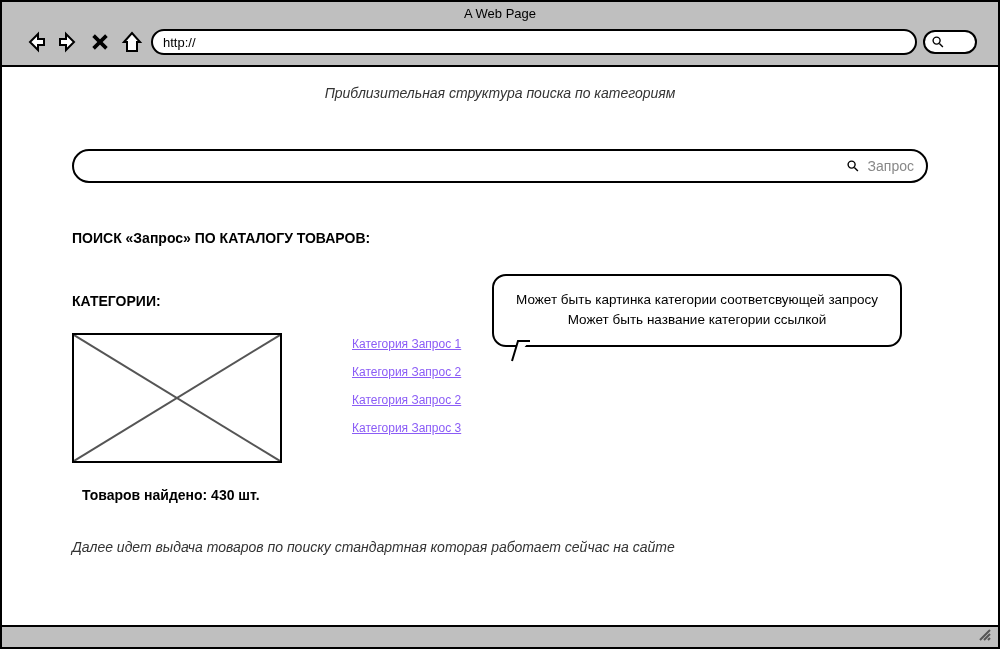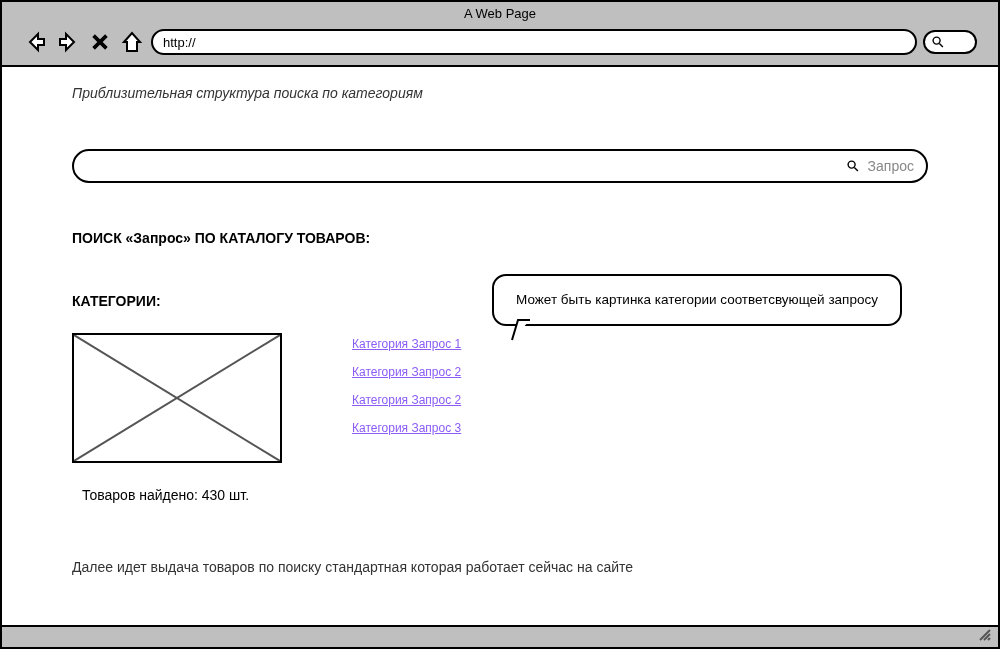--- a/index.html
+++ b/index.html
@@ -66,20 +66,21 @@
   height: 22px;
   display: flex; justify-content: flex-end; align-items: center;
   padding-right: 6px;
 }
 .resize-grip svg { stroke: #555; stroke-width: 2; }
 .desc-text {
   font-style: italic;
   font-size: 14px;
   color: #333;
   margin-bottom: 48px;
+  text-align: center;
 }
 .search-field {
   border: 2px solid #000;
   border-radius: 18px;
   height: 34px;
   display: flex; align-items: center;
   padding: 0 12px;
   gap: 8px;
   margin-bottom: 40px;
   justify-content: flex-end;
@@ -116,29 +117,30 @@
   padding-top: 4px;
 }
 .link-list a {
   color: #8b5cf6;
   text-decoration: underline;
   font-size: 12px;
   cursor: pointer;
   margin-left: 40px;
 }
 .found-text {
-  font-weight: normal;
+  font-weight: bold;
   font-size: 14px;
   margin-top: 24px;
   margin-left: 10px;
 }
 .footer-note {
+  font-style: italic;
   font-size: 14px;
   color: #333;
-  margin-top: 56px;
+  margin-top: 36px;
 }
 .speech-bubble {
   position: absolute;
   left: 490px;
   top: 207px;
   width: 410px;
 }
 .bubble-body {
   border: 2px solid #000;
   border-radius: 14px;
@@ -223,20 +225,21 @@
             <a>Категория Запрос 3</a>
           </div>
         </div>
         <div class="found-text">Товаров найдено: 430 шт.</div>
       </div>
     </div>
 
     <div class="speech-bubble">
       <div class="bubble-body">
         <div>Может быть картинка категории соответсвующей запросу</div>
+        <div>Может быть название категории ссылкой</div>
       </div>
       <div class="bubble-tail">
         <svg width="26" height="24" viewBox="0 0 26 24">
             <path d="M2 22 L8 2 L20 2"></path>
           </svg>
       </div>
     </div>
 
     <div class="footer-note">Далее идет выдача товаров по поиску стандартная которая работает сейчас на сайте</div>
 

